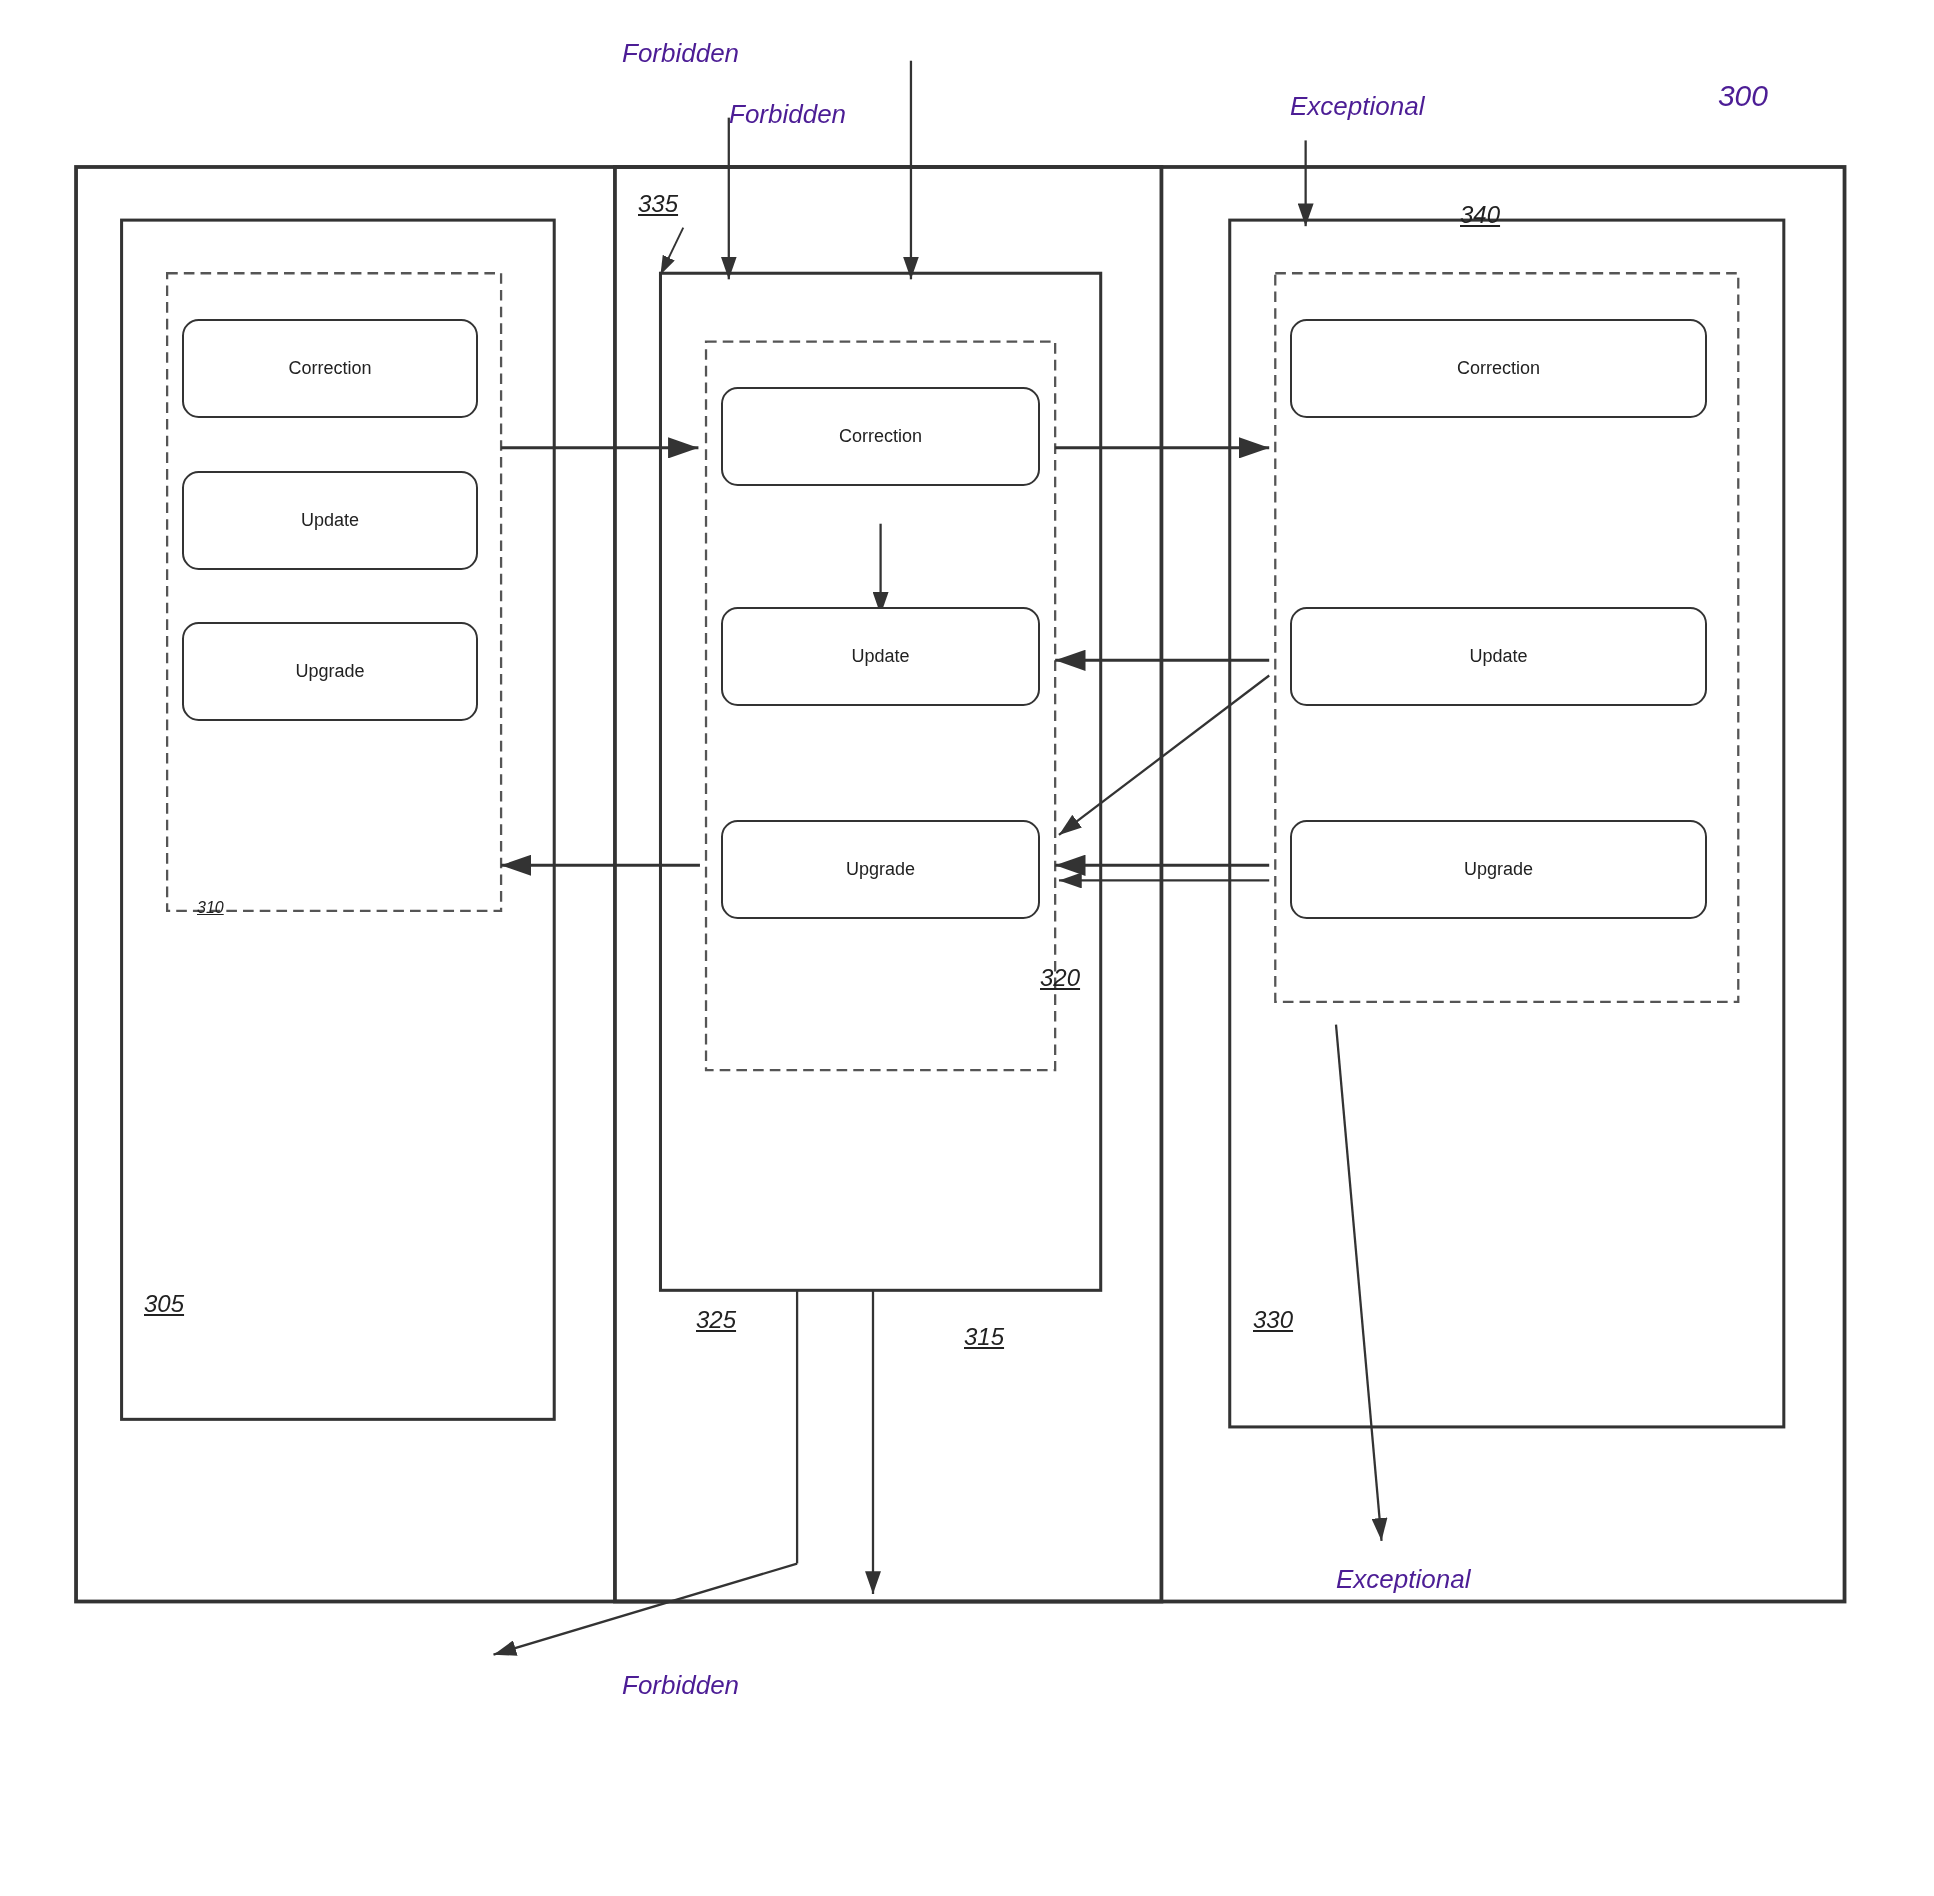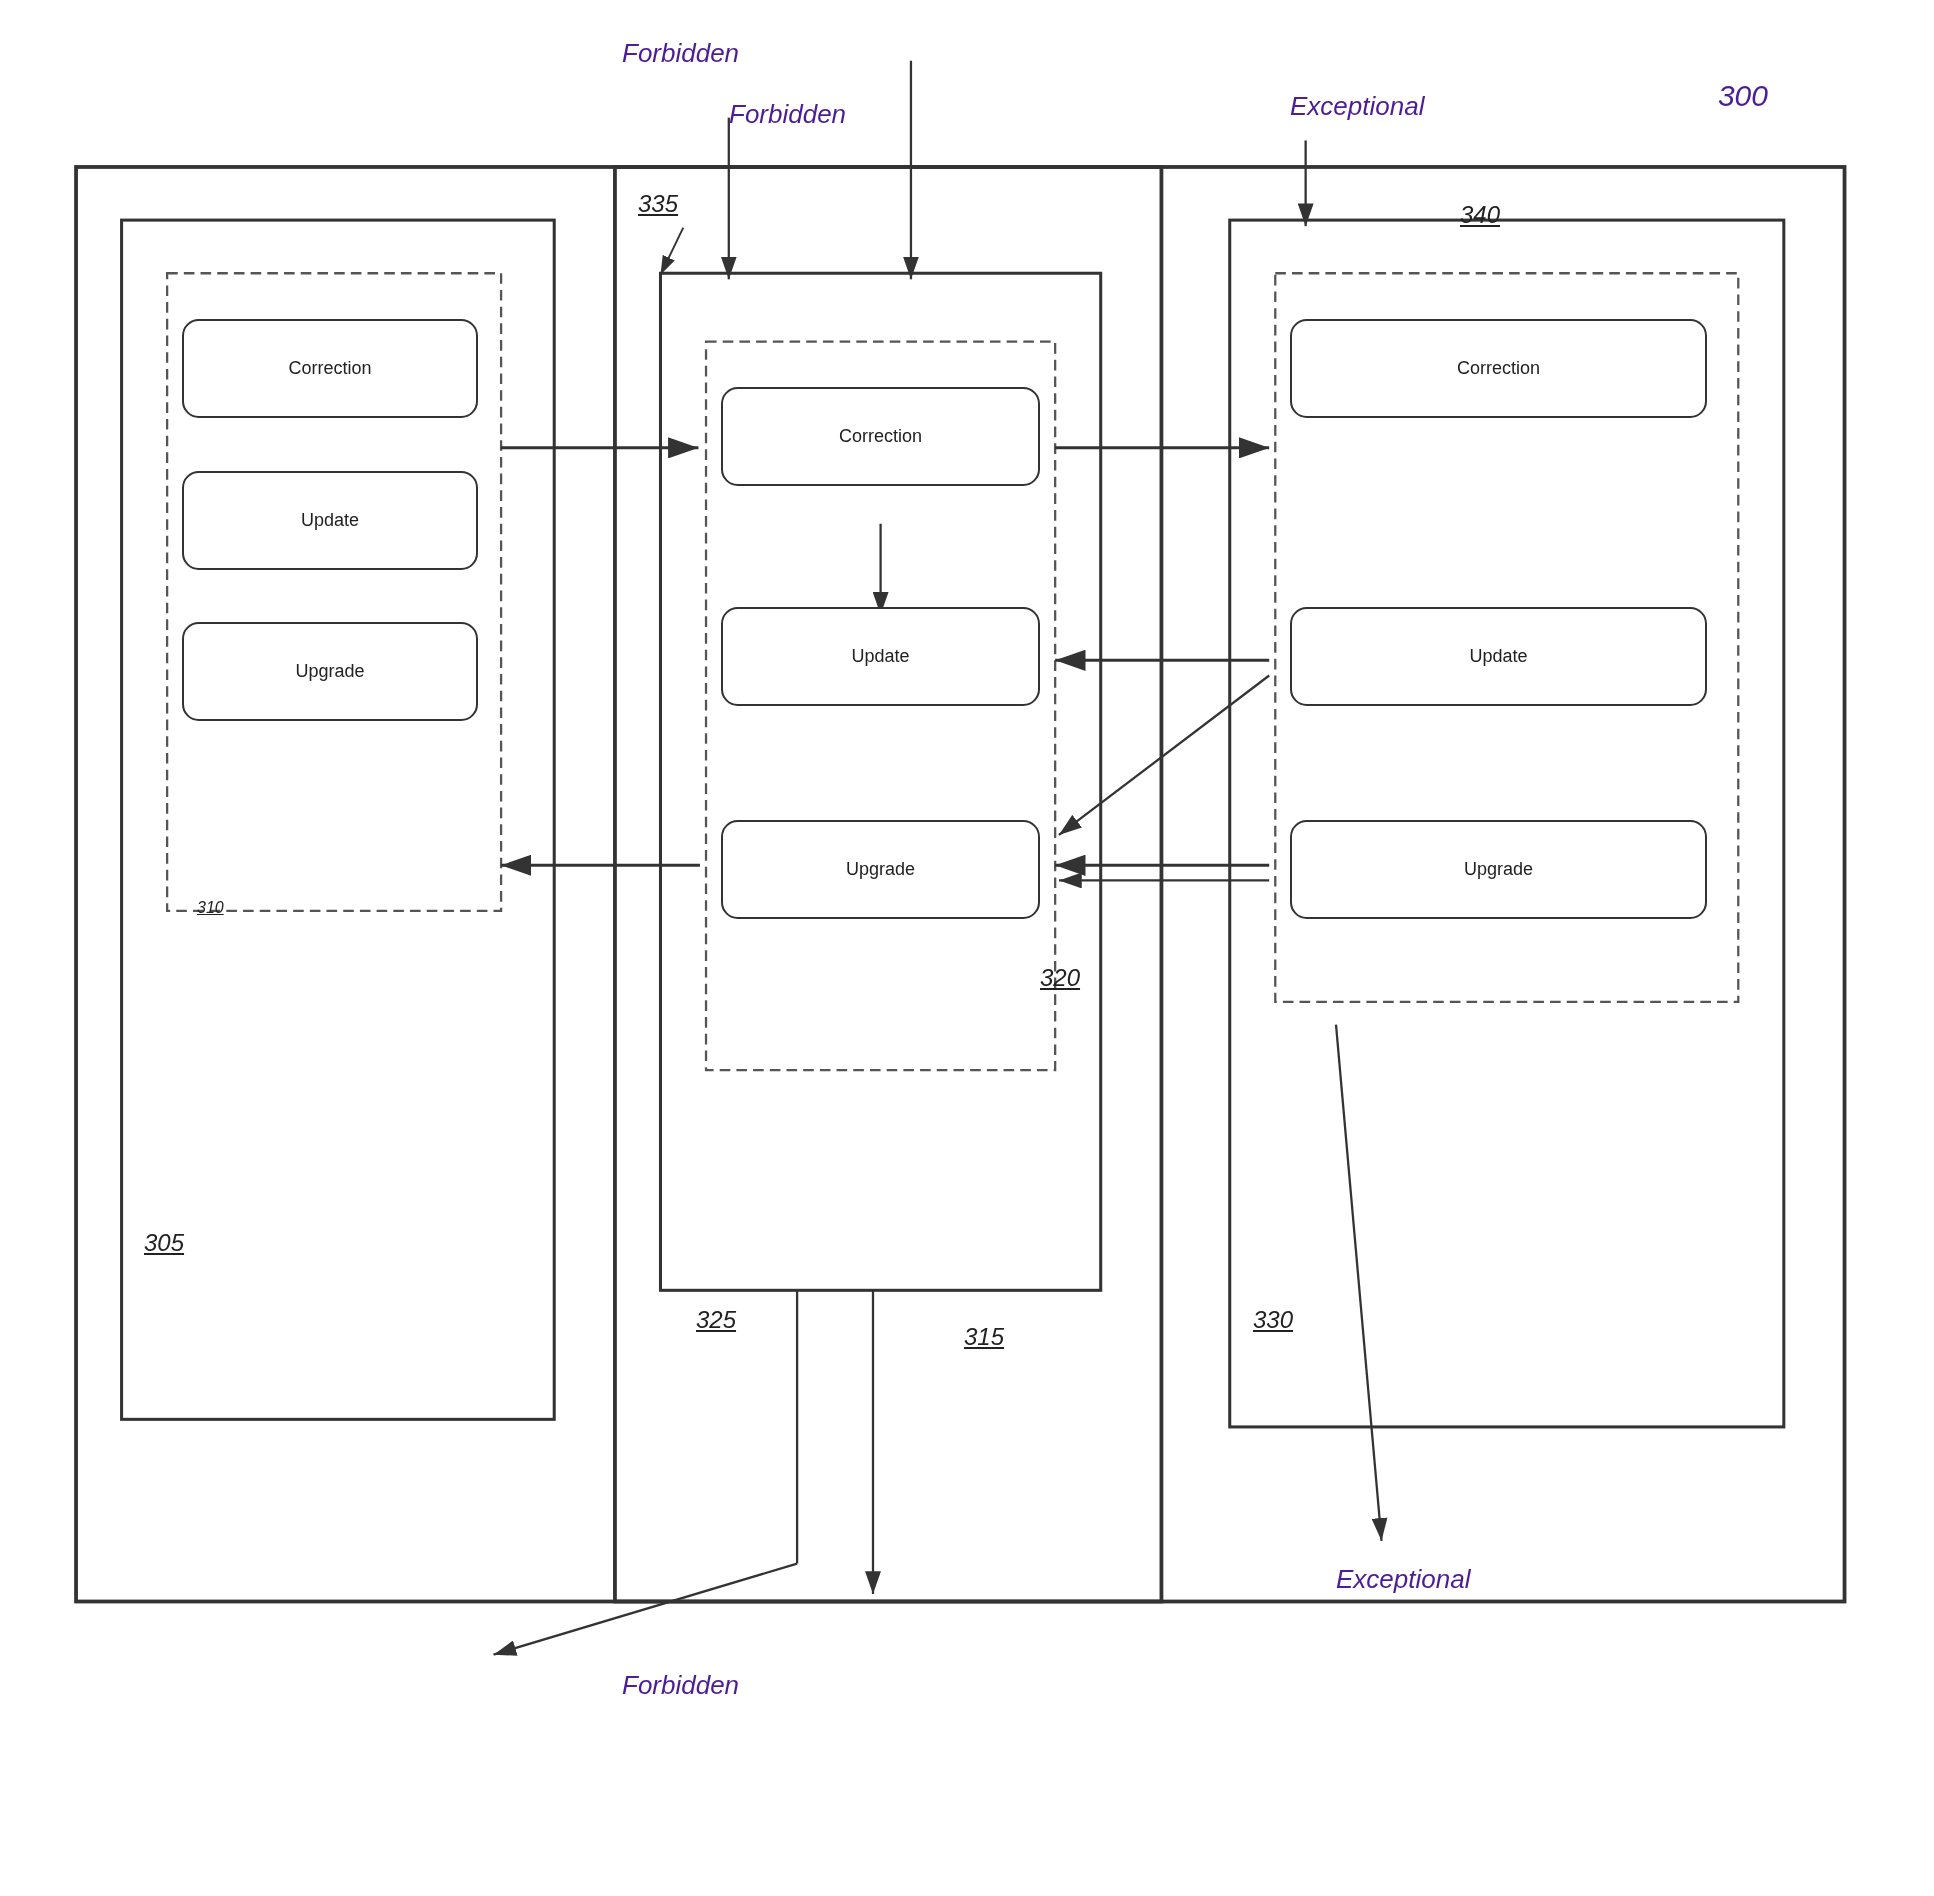--- a/index.html
+++ b/index.html
@@ -149,21 +149,21 @@
   </div>
 
   <div class="item-box" style="top:471px; left:182px; width:296px; height:99px;">
     <span>Update</span>
   </div>
 
   <div class="item-box" style="top:622px; left:182px; width:296px; height:99px;">
     <span>Upgrade</span>
   </div>
 
-  <div class="ref-label" style="top:1229px; left:144px; font-size:24px;">
+  <div class="ref-label" style="top:1290px; left:144px; font-size:24px;">
     <span>305</span>
   </div>
 
   <div class="ref-label" style="top:899px; left:197px; font-size:16px;">
     <span>310</span>
   </div>
 
   <div class="item-box" style="top:387px; left:721px; width:319px; height:99px;">
     <span>Correction</span>
   </div>

